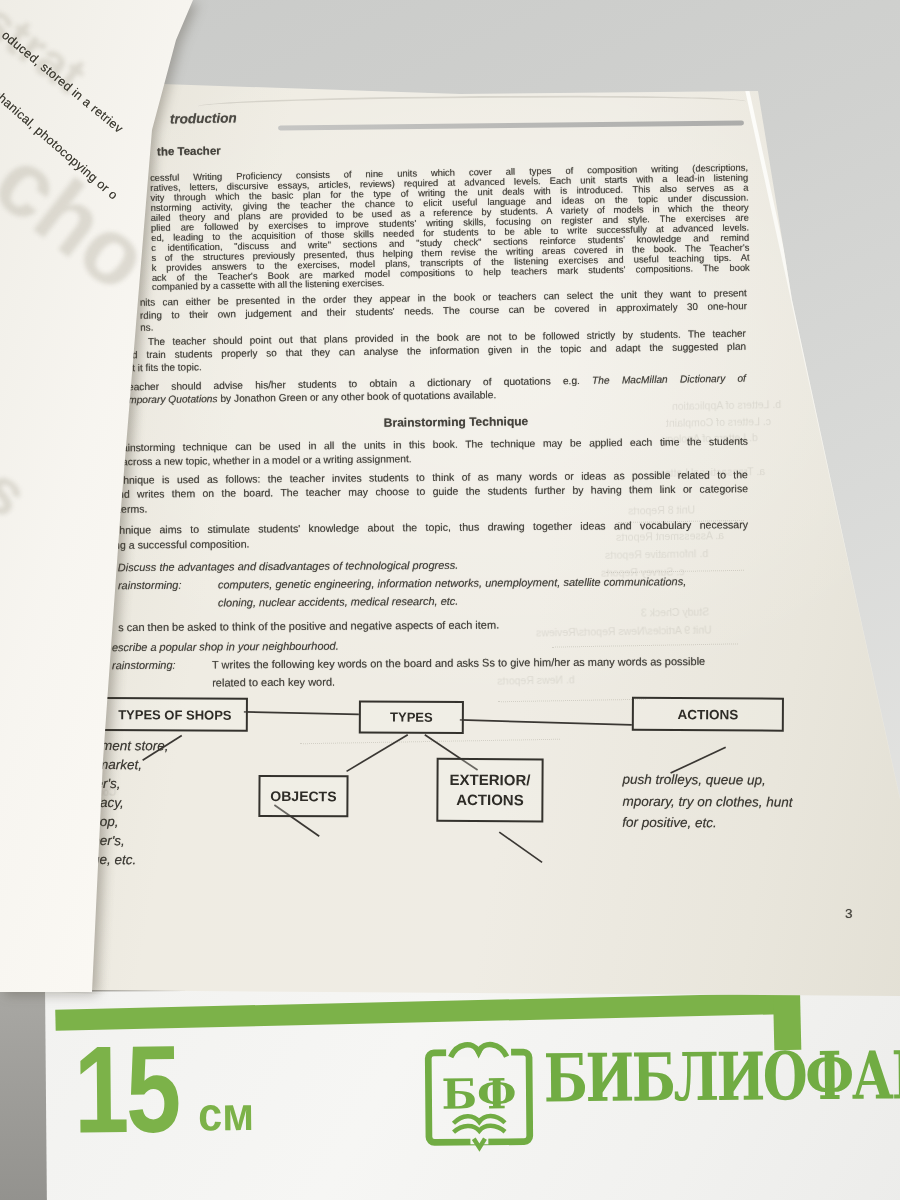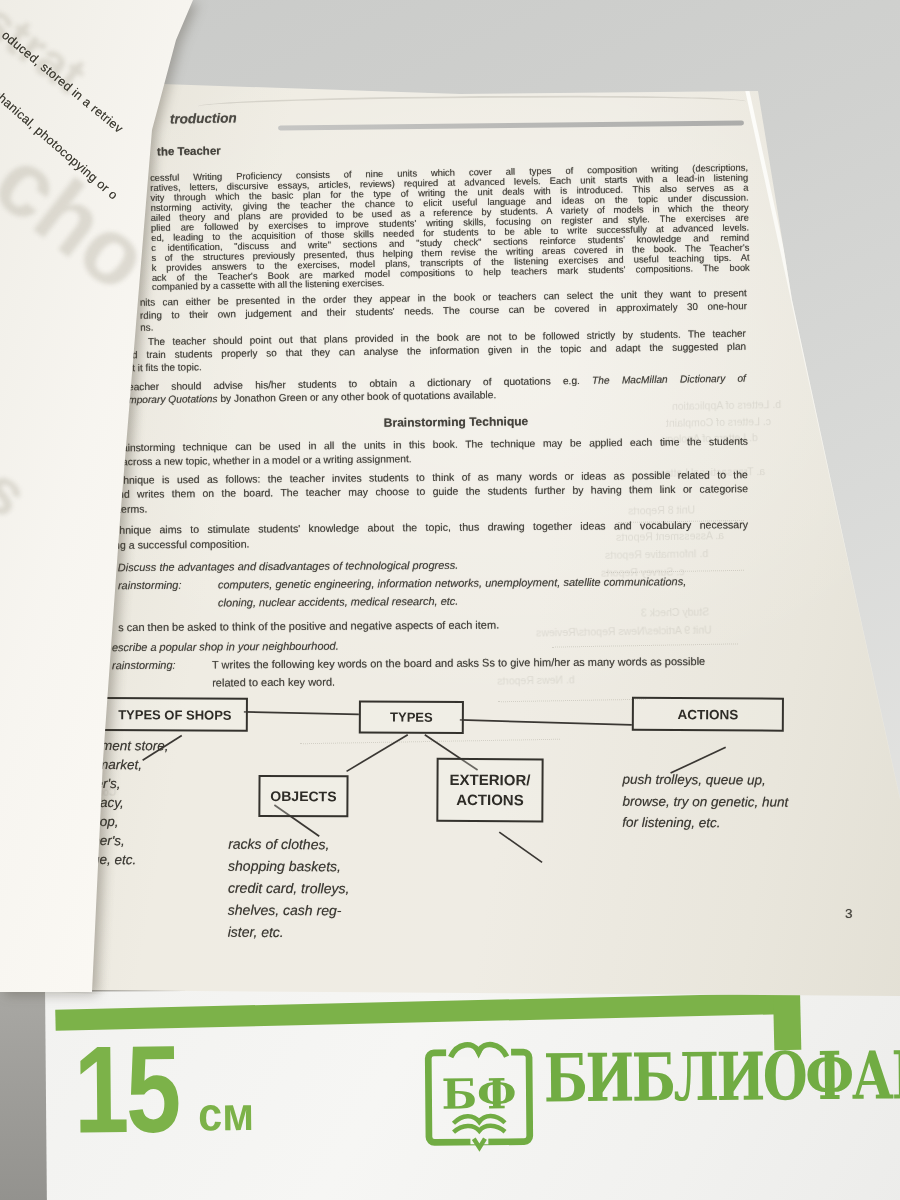--- a/index.html
+++ b/index.html
@@ -225,31 +225,24 @@
       </div>
       <div class="dlist" style="left:5px;top:46px;font-size:13.5px;line-height:19px;">
           <div class="ln">rtment store,</div>
           <div class="ln">rmarket,</div>
           <div class="ln">ler's,</div>
           <div class="ln">nacy,</div>
           <div class="ln">hop,</div>
           <div class="ln">her's,</div>
           <div class="ln">ue, etc.</div>
         </div>
-      <div class="dlist" style="left:141px;top:142px;font-size:14px;line-height:22px;">
-          <div class="ln">racks of clothes,</div>
-          <div class="ln">shopping baskets,</div>
-          <div class="ln">credit card, trolleys,</div>
-          <div class="ln">shelves, cash reg-</div>
-          <div class="ln">ister, etc.</div>
-        </div>
       <div class="dlist" style="left:535px;top:76px;font-size:13.5px;line-height:21.5px;">
           <div class="ln">push trolleys, queue up,</div>
-          <div class="ln">browse, try on genetic, hunt</div>
-          <div class="ln">for listening, etc.</div>
+          <div class="ln">mporary, try on clothes, hunt</div>
+          <div class="ln">for positive, etc.</div>
         </div>
     </div>
 
     <div class="ptxt pagenum">3</div>
   </div>
 
   <div id="gutter"></div>
 
   <div id="curlwrap">
     <div id="curl">

